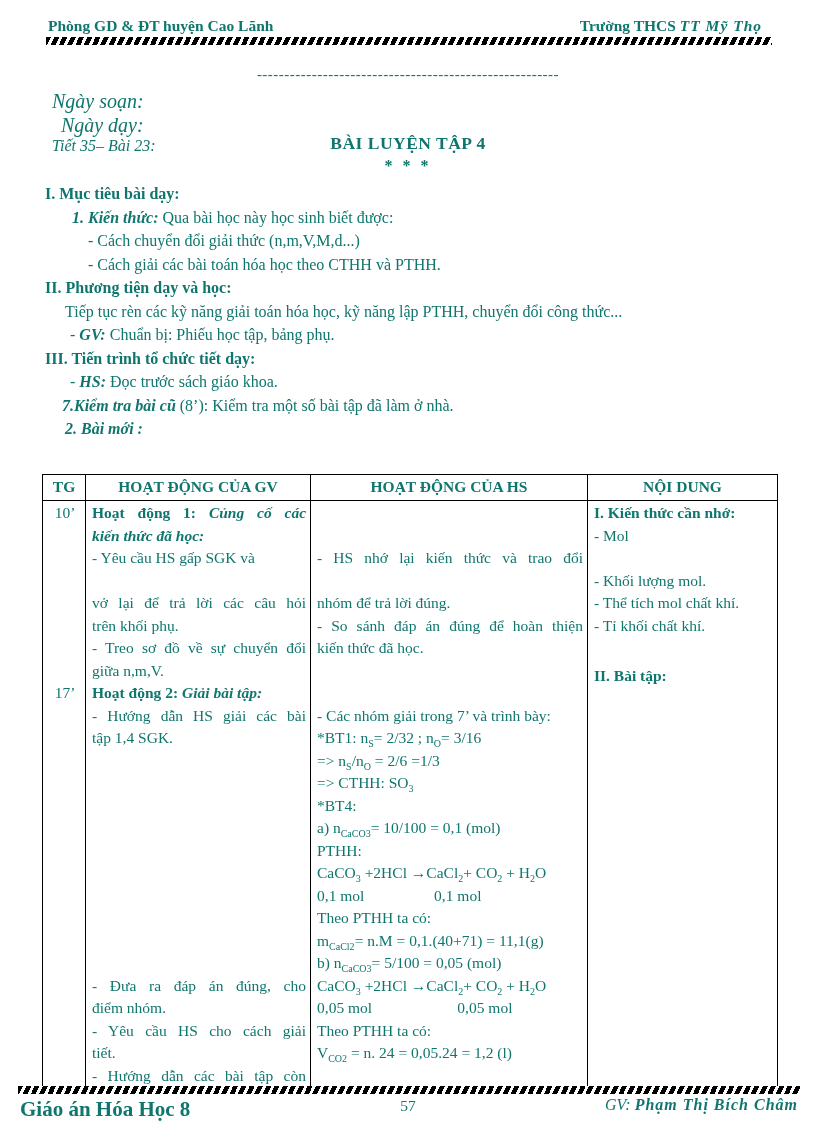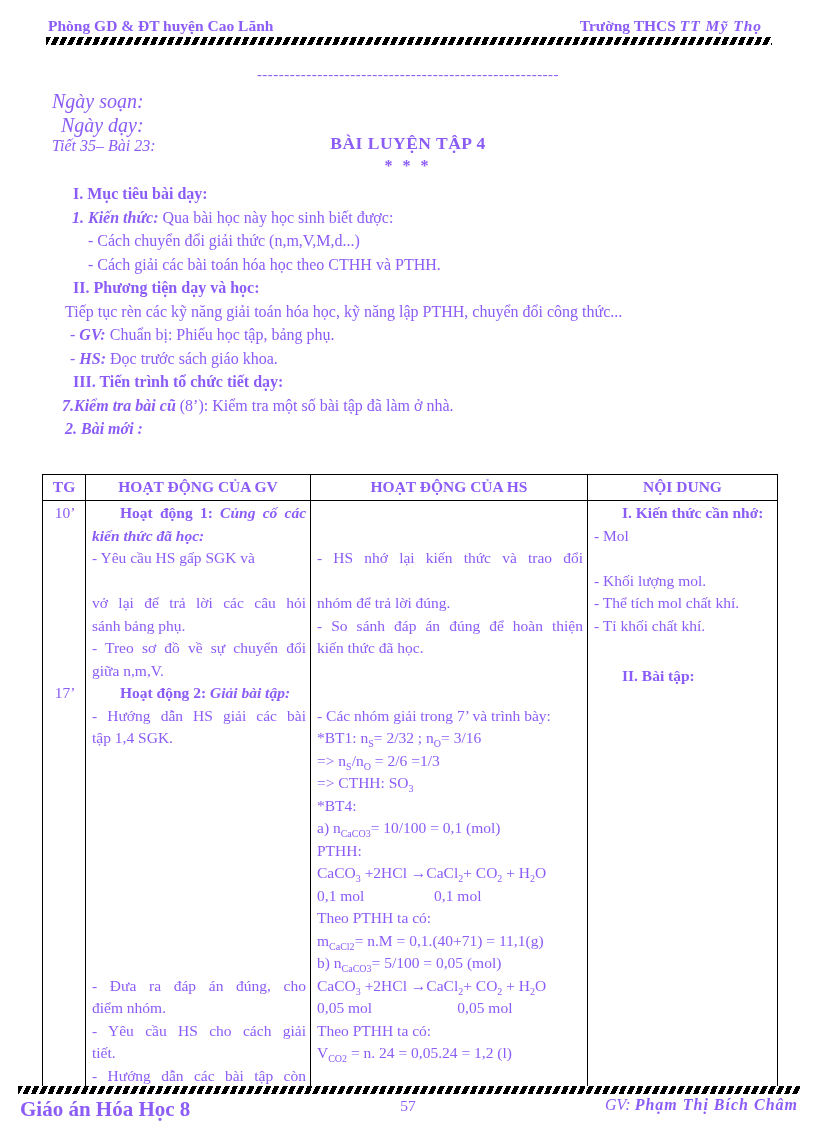--- a/index.html
+++ b/index.html
@@ -1,25 +1,25 @@
 <!DOCTYPE html>
 <html><head>
 <meta charset="utf-8">
 <style>
   * { box-sizing: border-box; margin: 0; padding: 0; }
   html,body { background: #fff; }
   .page {
     position: relative;
     width: 816px; height: 1123px;
     background: #fff;
-    color: #8b5cf6;
+    color: #0f766e;
     font-family: "Liberation Serif", "DejaVu Serif", serif;
     overflow: hidden;
   }
-  .b  { font-weight: bold; margin-left: 28px; }
+  .b  { font-weight: bold; }
   .i  { font-style: italic; }
   .bi { font-weight: bold; font-style: italic; }
   .script { font-weight: bold; font-style: italic; letter-spacing: 1px; }
 
   
   .hdr-left  { position: absolute; left: 48px; top: 17px; font-size: 15.5px; font-weight: bold; }
   .hdr-right { position: absolute; right: 54px; top: 17px; font-size: 15.5px; font-weight: bold; }
   .hatch {
     position: absolute; height: 8px;
     background: repeating-linear-gradient(115deg, #000 0px, #000 4.5px, #fff 4.5px, #fff 7.5px);
@@ -87,22 +87,22 @@
   <div class="stars">* * *</div>
 
   <div class="sections">
       <p class="ln"><span class="b">I. Mục tiêu bài dạy:</span></p>
       <p class="ln" style="padding-left: 27px;"><span class="bi">1. Kiến thức:</span><span> Qua bài học này học sinh biết được:</span></p>
       <p class="ln" style="padding-left: 43px;">- Cách chuyển đổi giải thức (n,m,V,M,d...)</p>
       <p class="ln" style="padding-left: 43px;">- Cách giải các bài toán hóa học theo CTHH và PTHH.</p>
       <p class="ln"><span class="b">II.  Phương tiện dạy và học:</span></p>
       <p class="ln" style="padding-left: 20px;">Tiếp tục rèn các kỹ năng giải toán hóa học, kỹ năng lập PTHH, chuyển đổi công thức...</p>
       <p class="ln" style="padding-left: 25px;"><span>- </span><span class="bi">GV:</span><span> Chuẩn bị: Phiếu học tập, bảng phụ.</span></p>
+      <p class="ln"><span class="b">III. Tiến trình tổ chức tiết dạy:</span></p>
       <p class="ln" style="padding-left: 25px;"><span>- </span><span class="bi">HS:</span><span> Đọc trước sách giáo khoa.</span></p>
-      <p class="ln"><span class="b">III. Tiến trình tổ chức tiết dạy:</span></p>
       <p class="ln" style="padding-left: 17px;"><span class="bi">7.Kiểm tra bài cũ</span><span> (8’): Kiểm tra một số bài tập đã làm ở nhà.</span></p>
       <p class="ln" style="padding-left: 20px;"><span class="bi">2. Bài mới :</span></p>
     </div>
 
   <div class="tablebox">
     <table class="lesson">
       <colgroup>
         <col style="width:43px">
           <col style="width:225px">
           <col style="width:277px">
@@ -128,21 +128,21 @@
               <p class="ln">&nbsp;</p>
               <p class="ln">&nbsp;</p>
               <p class="ln ctr">17’</p>
             </td>
           <td class="c-gv">
               <p class="ln j"><span class="b">Hoạt động 1: </span><span class="bi">Củng cố các</span></p>
               <p class="ln"><span class="bi">kiến thức đã học:</span></p>
               <p class="ln">- Yêu cầu HS gấp SGK và</p>
               <p class="ln">&nbsp;</p>
               <p class="ln j">vở lại để trả lời các câu hỏi</p>
-              <p class="ln">sánh bảng phụ.</p>
+              <p class="ln">trên khối phụ.</p>
               <p class="ln j">- Treo sơ đồ về sự chuyển đổi</p>
               <p class="ln">giữa n,m,V.</p>
               <p class="ln"><span class="b">Hoạt động 2: </span><span class="bi">Giải bài tập:</span></p>
               <p class="ln j">- Hướng dẫn HS giải các bài</p>
               <p class="ln">tập 1,4 SGK.</p>
               <p class="ln">&nbsp;</p>
               <p class="ln">&nbsp;</p>
               <p class="ln">&nbsp;</p>
               <p class="ln">&nbsp;</p>
               <p class="ln">&nbsp;</p>

